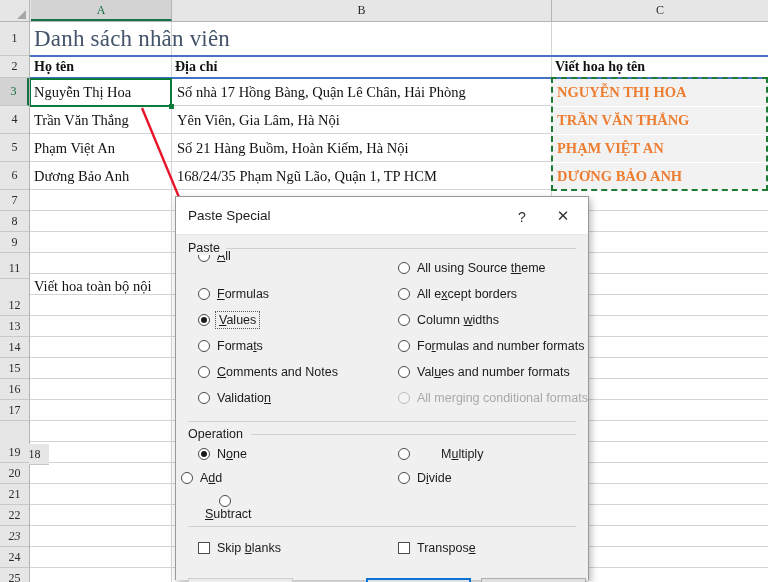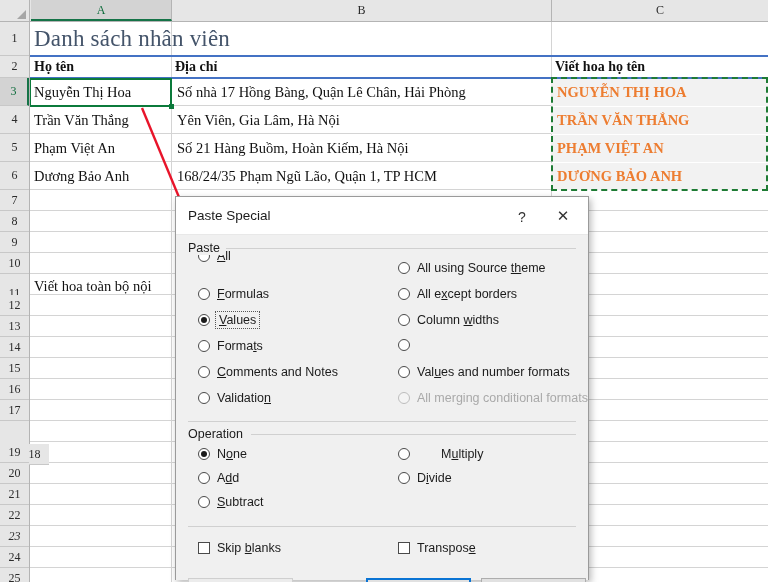--- a/index.html
+++ b/index.html
@@ -240,21 +240,21 @@
         <div class="rh" style="top: 0px; height: 34px; line-height: 33px;"><span>1</span></div>
         <div class="rh" style="top: 34px; height: 22px; line-height: 21px;"><span>2</span></div>
         <div class="rh sel" style="top: 56px; height: 28px; line-height: 27px;"><span>3</span></div>
         <div class="rh" style="top: 84px; height: 28px; line-height: 27px;"><span>4</span></div>
         <div class="rh" style="top: 112px; height: 28px; line-height: 27px;"><span>5</span></div>
         <div class="rh" style="top: 140px; height: 28px; line-height: 27px;"><span>6</span></div>
         <div class="rh" style="top: 168px; height: 21px; line-height: 20px;"><span>7</span></div>
         <div class="rh" style="top: 189px; height: 21px; line-height: 20px;"><span>8</span></div>
         <div class="rh" style="top: 210px; height: 21px; line-height: 20px;"><span>9</span></div>
         <div class="rh" style="top: 231px; height: 21px; line-height: 20px;"><span>10</span></div>
-        <div class="rh" style="top: 261px; height: 21px; line-height: 20px;"><span>11</span></div>
+        <div class="rh" style="top: 236px; height: 21px; line-height: 20px;"><span>11</span></div>
         <div class="rh" style="top: 273px; height: 21px; line-height: 20px;"><span>12</span></div>
         <div class="rh" style="top: 294px; height: 21px; line-height: 20px;"><span>13</span></div>
         <div class="rh" style="top: 315px; height: 21px; line-height: 20px;"><span>14</span></div>
         <div class="rh" style="top: 336px; height: 21px; line-height: 20px;"><span>15</span></div>
         <div class="rh" style="top: 357px; height: 21px; line-height: 20px;"><span>16</span></div>
         <div class="rh" style="top: 378px; height: 21px; line-height: 20px;"><span>17</span></div>
         <div class="rh" style="top: 422px; height: 21px; line-height: 20px; margin-left: 20px;"><span>18</span></div>
         <div class="rh" style="top: 420px; height: 21px; line-height: 20px;"><span>19</span></div>
         <div class="rh" style="top: 441px; height: 21px; line-height: 20px;"><span>20</span></div>
         <div class="rh" style="top: 462px; height: 21px; line-height: 20px;"><span>21</span></div>
@@ -321,20 +321,21 @@
           <div class="radio-row" style="left: 222px; top: 52px;">
             <span class="radio"></span>
             <span class="rlabel">All e<u>x</u>cept borders</span>
           </div>
           <div class="radio-row" style="left: 222px; top: 78px;">
             <span class="radio"></span>
             <span class="rlabel">Column <u>w</u>idths</span>
           </div>
           <div class="radio-row" style="left: 222px; top: 104px;">
             <span class="radio"></span>
+            <span class="rlabel">Fo<u>r</u>mulas and number formats</span>
           </div>
           <div class="radio-row" style="left: 222px; top: 130px;">
             <span class="radio"></span>
             <span class="rlabel">Val<u>u</u>es and number formats</span>
           </div>
           <div class="radio-row" style="left: 222px; top: 156px;">
             <span class="radio dis"></span>
             <span class="rlabel dis">All mer<u>g</u>ing conditional formats</span>
           </div>
         </div>
@@ -342,25 +343,25 @@
       <div class="sep" style="left:12px;top:186px;width:388px;"></div>
 
       <span class="grp-label" style="left:12px;top:192px;">Operation</span>
       <div class="grp-rule" style="left:75px;top:199px;width:325px;"></div>
 
       <div id="op-left">
           <div class="radio-row" style="left: 22px; top: 212px;">
             <span class="radio on"></span>
             <span class="rlabel">N<u>o</u>ne</span>
           </div>
-          <div class="radio-row" style="left: 22px; top: 236px;">
+          <div class="radio-row" style="left: 5px; top: 236px;">
             <span class="radio"></span>
             <span class="rlabel">A<u>d</u>d</span>
           </div>
-          <div class="radio-row" style="left: 22px; top: 260px;">
+          <div class="radio-row" style="left: 22px; top: 260px; flex-direction: column;">
             <span class="radio"></span>
             <span class="rlabel"><u>S</u>ubtract</span>
           </div>
         </div>
       <div id="op-right">
           <div class="radio-row" style="left: 222px; top: 212px; gap: 24px;">
             <span class="radio"></span>
             <span class="rlabel">M<u>u</u>ltiply</span>
           </div>
           <div class="radio-row" style="left: 222px; top: 236px;">

